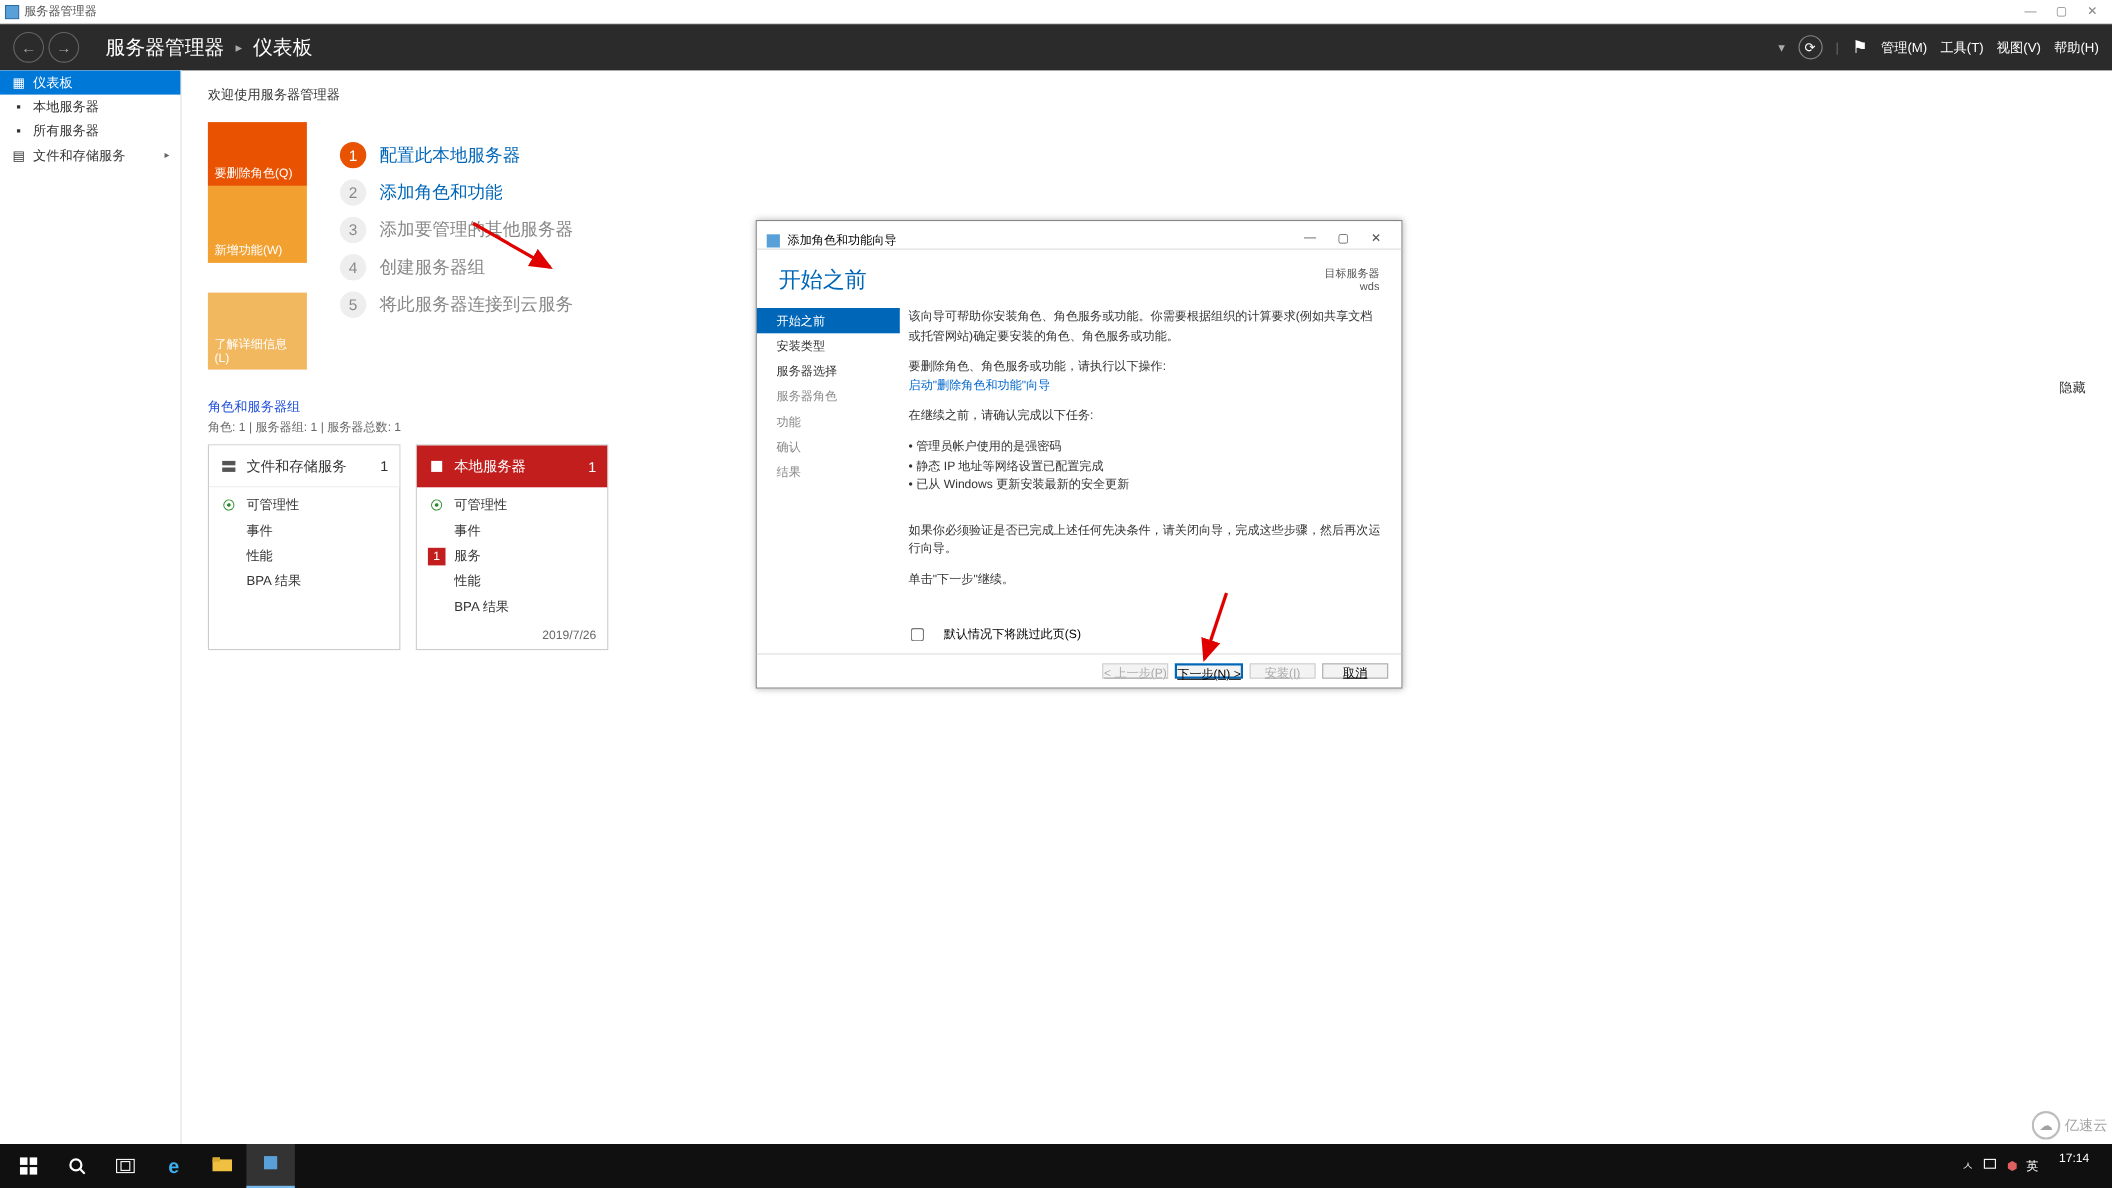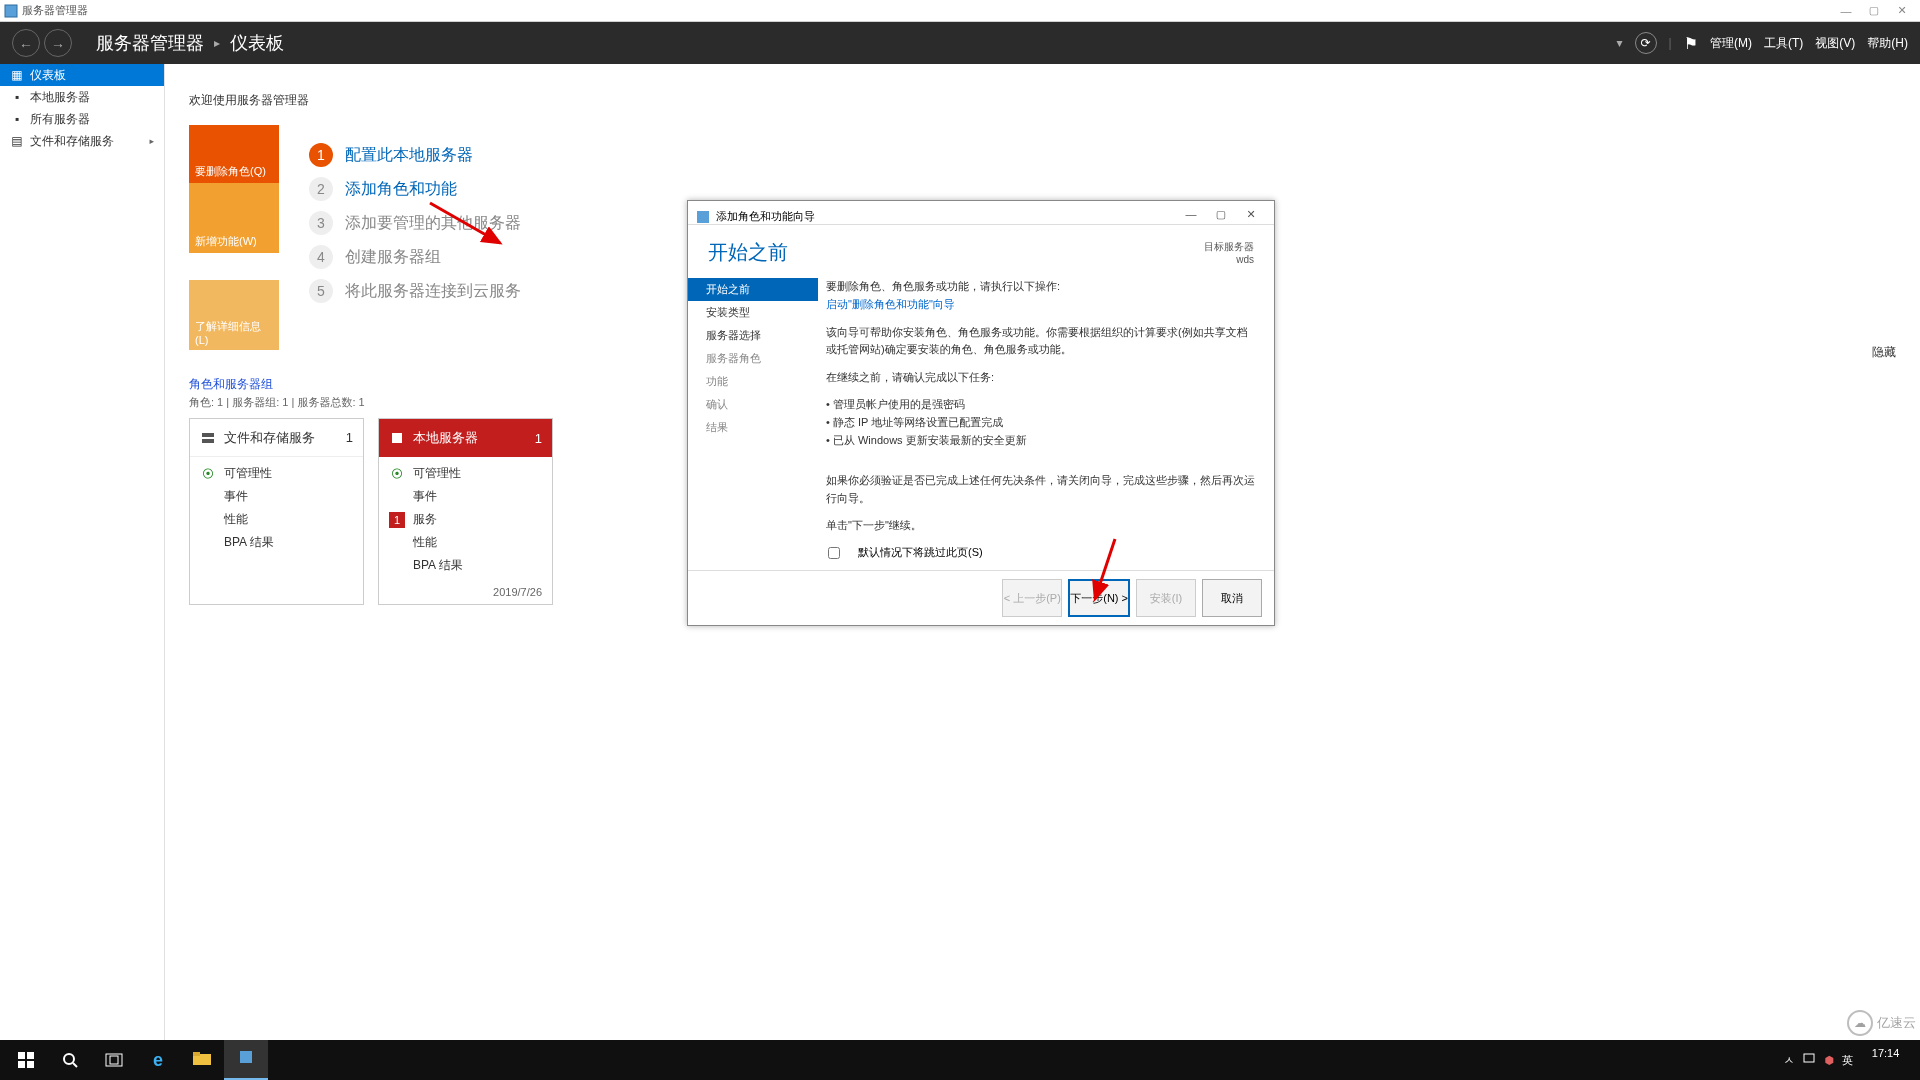--- a/index.html
+++ b/index.html
@@ -17,21 +17,21 @@
 .navbar .ritem { margin-left: 12px; font-size: 12px; color: #fff; cursor: pointer; display: inline-flex; align-items: center; }
 .navbar .refresh { width: 22px; height: 22px; border: 1px solid #888; border-radius: 50%; display: inline-flex; align-items: center; justify-content: center; }
 
 .body { display: flex; height: calc(1080px - 22px - 42px - 40px); }
 .sidebar { width: 165px; background: #fff; border-right: 1px solid #e0e0e0; }
 .sidebar .item { display: flex; align-items: center; height: 22px; padding: 0 10px; font-size: 12px; color: #333; cursor: pointer; gap: 6px; }
 .sidebar .item.active { background: #0078d7; color: #fff; }
 .sidebar .item .sicon { width: 14px; display: inline-flex; justify-content: center; }
 .sidebar .item .chev { margin-left: auto; font-size: 9px; color: #666; }
 
-.main { flex: 1; padding: 28px 24px; position: relative; }
+.main { flex: 1; padding: 14px 24px; position: relative; }
 .welcome-title { font-size: 12px; color: #333; margin-bottom: 16px; }
 .hide-link { position: absolute; right: 24px; top: 280px; font-size: 12px; color: #333; cursor: pointer; }
 
 .quickstart-row { display: flex; gap: 0; }
 .quickstart-tiles { display: flex; flex-direction: column; width: 90px; }
 .tile { height: 55px; width: 90px; color: #fff; font-size: 11px; display: flex; align-items: flex-end; padding: 4px 6px; }
 .tile.q1 { background: #e85200; height: 58px; }
 .tile.q2 { background: #f2a030; height: 70px; }
 .tile.q3 { background: #f2b860; height: 70px; margin-top: 27px; }
 
@@ -80,21 +80,21 @@
 .wizard .wcontent { flex: 1; padding: 6px 18px 0 8px; font-size: 11px; color: #333; line-height: 1.6; }
 .wizard .wcontent p { margin-bottom: 10px; }
 .wizard .wcontent .link { color: #0066cc; cursor: pointer; }
 .wizard .wcontent ul { list-style: none; margin-bottom: 23px; }
 .wizard .wcontent ul li::before { content: "• "; }
 
 .wizard .wskip { padding: 0 18px 10px 140px; display: flex; align-items: center; gap: 18px; font-size: 11px; }
 .wizard .wskip input { width: 12px; height: 12px; }
 
 .wizard .wfoot { border-top: 1px solid #ddd; padding: 8px 12px; display: flex; justify-content: flex-end; gap: 6px; }
-.wizard .wfoot button { min-width: 60px; height: 38px; font-size: 11px; background: #f3f3f3; border: 1px solid #aaa; cursor: pointer; }
+.wizard .wfoot button { min-width: 60px; height: 14px; font-size: 11px; background: #f3f3f3; border: 1px solid #aaa; cursor: pointer; text-decoration: underline; }
 .wizard .wfoot button:disabled { color: #aaa; border-color: #ccc; }
 .wizard .wfoot button.primary { border: 2px solid #0066b8; }
 
 .arrow2 { position: absolute; left: 920px; top: 470px; pointer-events: none; }
 
 .taskbar { position: fixed; bottom: 0; left: 0; right: 0; height: 40px; background: #101010; display: flex; align-items: center; padding: 0 4px; }
 .taskbar .tbtn { width: 44px; height: 40px; display: inline-flex; align-items: center; justify-content: center; color: #fff; cursor: pointer; }
 .taskbar .tbtn.active { background: #333; border-bottom: 2px solid #76b9ed; }
 .taskbar .spacer { flex: 1; }
 .taskbar .tray { display: flex; align-items: center; gap: 8px; color: #fff; font-size: 11px; padding-right: 6px; }
@@ -303,25 +303,25 @@
         <div class="wnav">
           <div class="witem active">开始之前</div>
           <div class="witem enabled">安装类型</div>
           <div class="witem enabled">服务器选择</div>
           <div class="witem">服务器角色</div>
           <div class="witem">功能</div>
           <div class="witem">确认</div>
           <div class="witem">结果</div>
         </div>
         <div class="wcontent">
+          <p>该向导可帮助你安装角色、角色服务或功能。你需要根据组织的计算要求(例如共享文档或托管网站)确定要安装的角色、角色服务或功能。</p>
           <p>
             <span>要删除角色、角色服务或功能，请执行以下操作:</span><br>
             <span class="link">启动"删除角色和功能"向导</span>
           </p>
-          <p>该向导可帮助你安装角色、角色服务或功能。你需要根据组织的计算要求(例如共享文档或托管网站)确定要安装的角色、角色服务或功能。</p>
           <p>在继续之前，请确认完成以下任务:</p>
           <ul>
             <li>管理员帐户使用的是强密码</li>
             <li>静态 IP 地址等网络设置已配置完成</li>
             <li>已从 Windows 更新安装最新的安全更新</li>
           </ul>
           <p>如果你必须验证是否已完成上述任何先决条件，请关闭向导，完成这些步骤，然后再次运行向导。</p>
           <p>单击"下一步"继续。</p>
         </div>
       </div>

